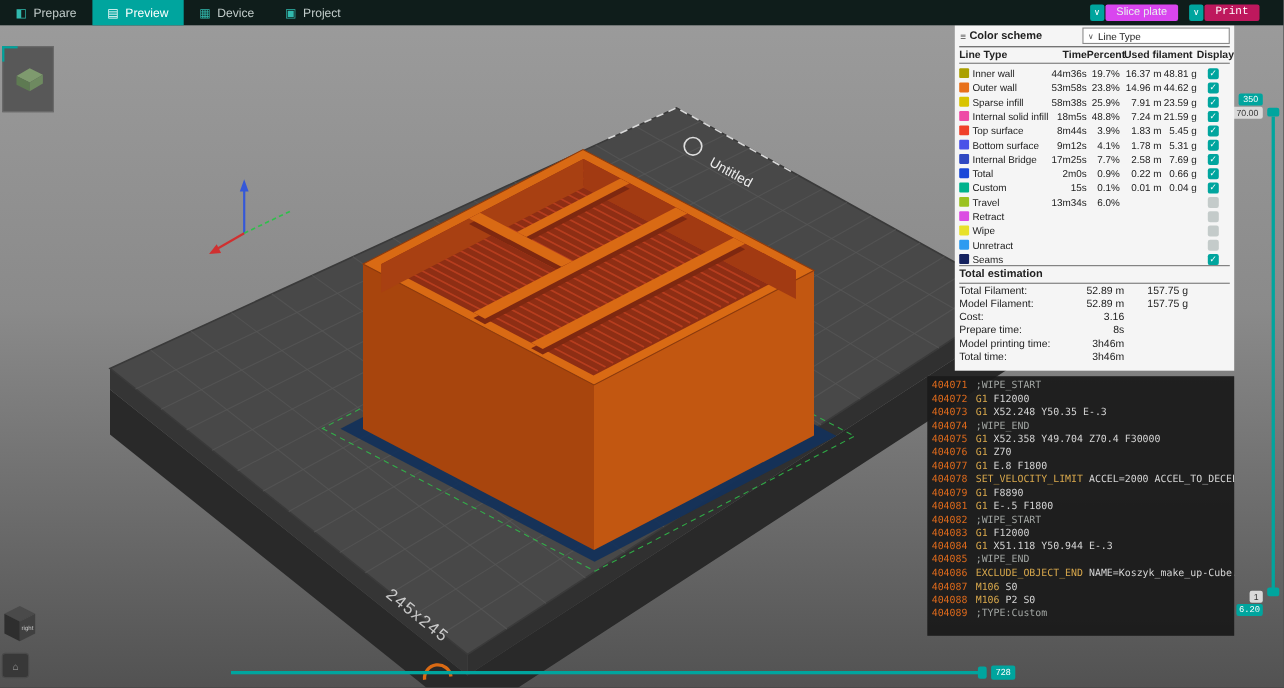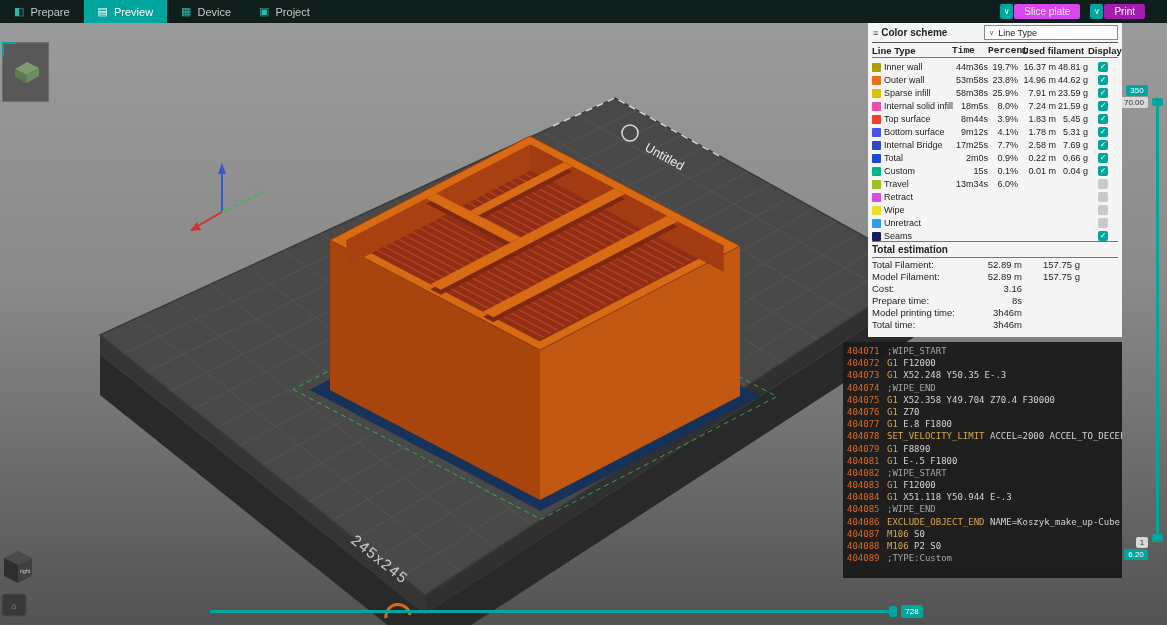--- a/index.html
+++ b/index.html
@@ -13,35 +13,35 @@
   .tab{display:flex;align-items:center;gap:6px;padding:0 14px;color:#c2ccca;font-size:11px;}
   .tab .ticon{color:#31b9ae;font-size:11px;}
   .tab.active{background:#00a59e;color:#fff;}
   .tab.active .ticon{color:#fff;}
   .tb-spacer{flex:1;}
   .chevbtn{width:13px;height:15px;background:#00a59e;border-radius:2px;color:#fff;font-size:8px;
            display:flex;align-items:center;justify-content:center;margin:4px 1px 0 0;}
   .btn{height:15px;margin-top:4px;border-radius:2px;font-size:10px;display:flex;align-items:center;
        padding:0 10px;color:#fff;white-space:nowrap;}
   .btn.slice{background:#d946ef;color:#e9f1ef;margin-right:10px;}
-  .btn.print{background:#a21caf;margin-right:22px;}
+  .btn.print{background:#be185d;margin-right:22px;font-family:Liberation Mono, monospace;}
 
   
   #legend{position:absolute;left:868px;top:23px;width:254px;height:314px;background:#f5f5f5;
           z-index:4;color:#222;padding:0 4px;box-sizing:border-box;}
   .lg-controls{display:flex;align-items:center;height:19px;border-bottom:1px solid #555;}
   .lg-collapse{font-size:9px;color:#444;margin:0 3px 0 1px;}
   .lg-title{font-weight:bold;font-size:10px;}
   .lg-dd{margin-left:auto;width:124px;height:13px;border:1px solid #8a8a8a;background:#fff;
          display:flex;align-items:center;font-size:9px;padding:0 4px;gap:4px;}
   .lg-dd .dd-ch{font-size:7px;color:#555;}
   .grid7{display:grid;grid-template-columns:12px 68px 36px 30px 38px 32px 30px;align-items:center;}
   .lg-head{height:14px;border-bottom:1px solid #777;font-weight:bold;font-size:9.5px;}
   .h-type{grid-column:1/3;}
-  .h-time,.h-pct{font-family:Liberation Mono, monospace;}
+  .h-time,.h-pct{text-align:right;}
   .h-fil{grid-column:5/7;text-align:center;}
   .h-disp{text-align:center;}
   .lrow{height:13px;}
   .sw{width:9px;height:9px;border-radius:1px;display:inline-block;}
   .cl{font-size:9px;white-space:nowrap;}
   .lrow .num{text-align:right;font-size:9px;}
   .ck{display:flex;justify-content:center;}
   .chk{width:10px;height:10px;border-radius:2px;background:#c4cbca;color:#fff;font-size:8px;
        line-height:10px;text-align:center;}
   .chk.on{background:#00a59e;}
@@ -64,21 +64,21 @@
   
   .vtrack{position:absolute;left:1156px;top:106px;width:3px;height:430px;background:#00a59e;z-index:3;}
   .vhandle{position:absolute;width:11px;height:8px;background:#00a59e;border-radius:2px;left:1152px;z-index:3;}
   #vh-top{top:98px;} #vh-bottom{top:534px;}
   .badge{position:absolute;z-index:3;font-size:8px;height:11px;line-height:11px;text-align:center;border-radius:2px;}
   .badge.teal{background:#00a59e;color:#fff;}
   .badge.gray{background:#d9d9d9;color:#333;}
   #b-top{left:1126px;top:85px;width:22px;}
   #b-toph{left:1120px;top:97px;width:28px;}
   #b-bot{left:1136px;top:537px;width:12px;}
-  #b-both{left:1124px;top:549px;width:24px;}
+  #b-both{left:1124px;top:549px;width:24px;font-family:Liberation Mono, monospace;}
   .htrack{position:absolute;left:210px;top:610px;width:686px;height:3px;background:#00a59e;z-index:3;}
   #hhandle{position:absolute;left:889px;top:606px;width:8px;height:11px;background:#00a59e;border-radius:2px;z-index:3;}
   #b-move{left:901px;top:605px;width:22px;height:13px;line-height:13px;}
 
   
   #thumb{position:absolute;left:2px;top:42px;width:45px;height:58px;background:#585858;
          border:1px solid #6c6c6c;z-index:3;}
   #thumb .sel{position:absolute;left:-1px;top:-1px;width:12px;height:12px;
               border-left:2px solid #00a59e;border-top:2px solid #00a59e;}
   #navcube{position:absolute;left:0;top:546px;z-index:3;}
@@ -286,21 +286,21 @@
           <span class="num">7.91 m</span>
           <span class="num">23.59 g</span>
           <span class="ck">
             <span class="chk on">✓</span>
           </span>
         </div>
         <div class="lrow grid7">
           <span><span class="sw" style="background:#EE4CA6"></span></span>
           <span class="cl">Internal solid infill</span>
           <span class="num">18m5s</span>
-          <span class="num">8.0%</span>
+          <span class="num">48.8%</span>
           <span class="num">7.24 m</span>
           <span class="num">21.59 g</span>
           <span class="ck">
             <span class="chk on">✓</span>
           </span>
         </div>
         <div class="lrow grid7">
           <span><span class="sw" style="background:#F0402A"></span></span>
           <span class="cl">Top surface</span>
           <span class="num">8m44s</span>

